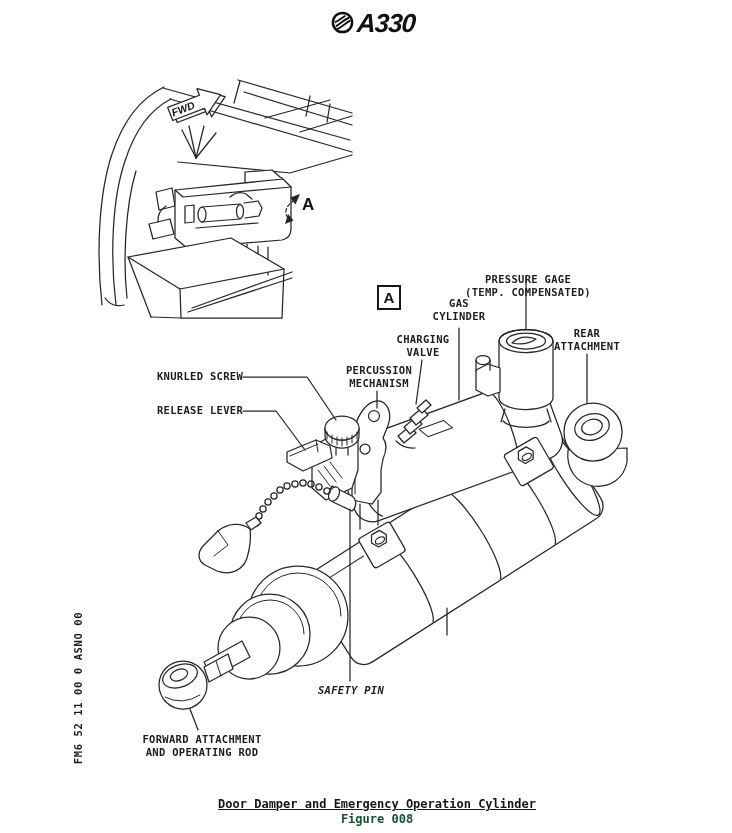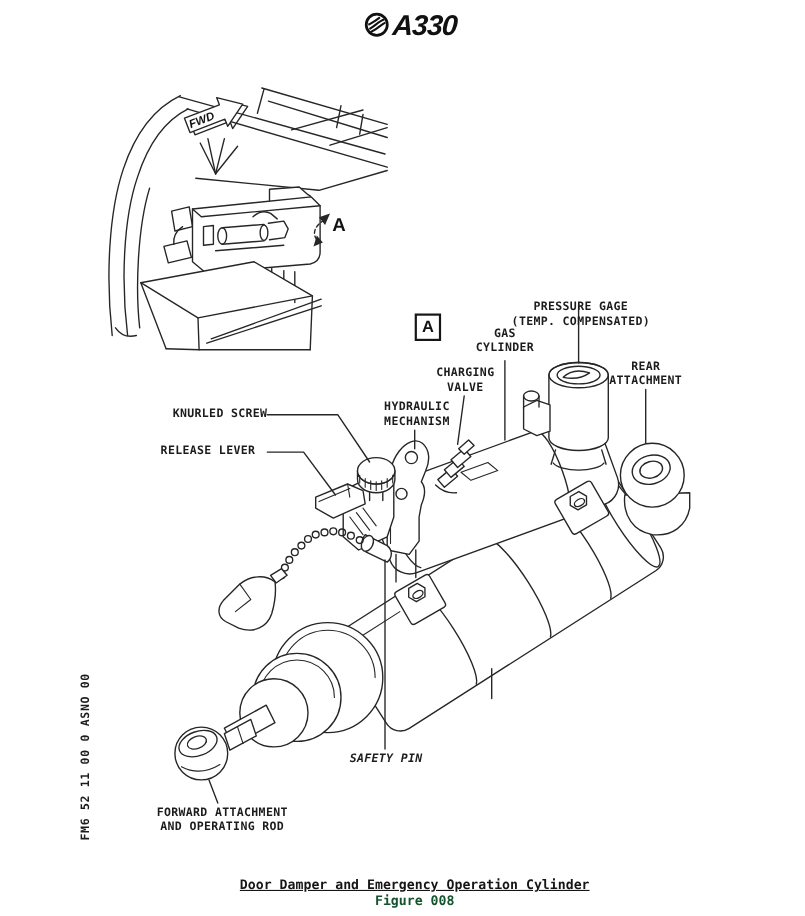--- a/index.html
+++ b/index.html
@@ -278,26 +278,26 @@
       <path d="M198,730 L190,709"></path>
     </g>
   </svg>
 
   <div class="lbl ctr" style="left:528px;top:234px;margin-top:39px;">PRESSURE GAGE
 (TEMP. COMPENSATED)</div>
   <div class="lbl ctr" style="left:459px;top:297px;">GAS
 CYLINDER</div>
   <div class="lbl ctr" style="left:423px;top:333px;">CHARGING
 VALVE</div>
-  <div class="lbl ctr" style="left:379px;top:364px;">HYDRAULIC
+  <div class="lbl ctr" style="left:379px;top:364px;">PERCUSSION
 MECHANISM</div>
   <div class="lbl ctr" style="left:587px;top:327px;text-align:center;">REAR
 ATTACHMENT</div>
   <div class="lbl" style="left:157px;top:370px;">KNURLED SCREW</div>
-  <div class="lbl" style="left:146px;top:404px;text-align:right;">RELEASE LEVER</div>
+  <div class="lbl" style="left:157px;top:404px;text-align:right;">RELEASE LEVER</div>
   <div class="lbl ctr" style="left:351px;top:684px;font-style:italic;">SAFETY PIN</div>
   <div class="lbl ctr" style="left:202px;top:733px;">FORWARD ATTACHMENT
 AND OPERATING ROD</div>
 
   <div class="boxA">A</div>
 
   <div class="sideref">FM6 52 11 00 0 ASNO 00</div>
 
   <div class="cap1">Door Damper and Emergency Operation Cylinder</div>
   <div class="cap2">Figure 008</div>

